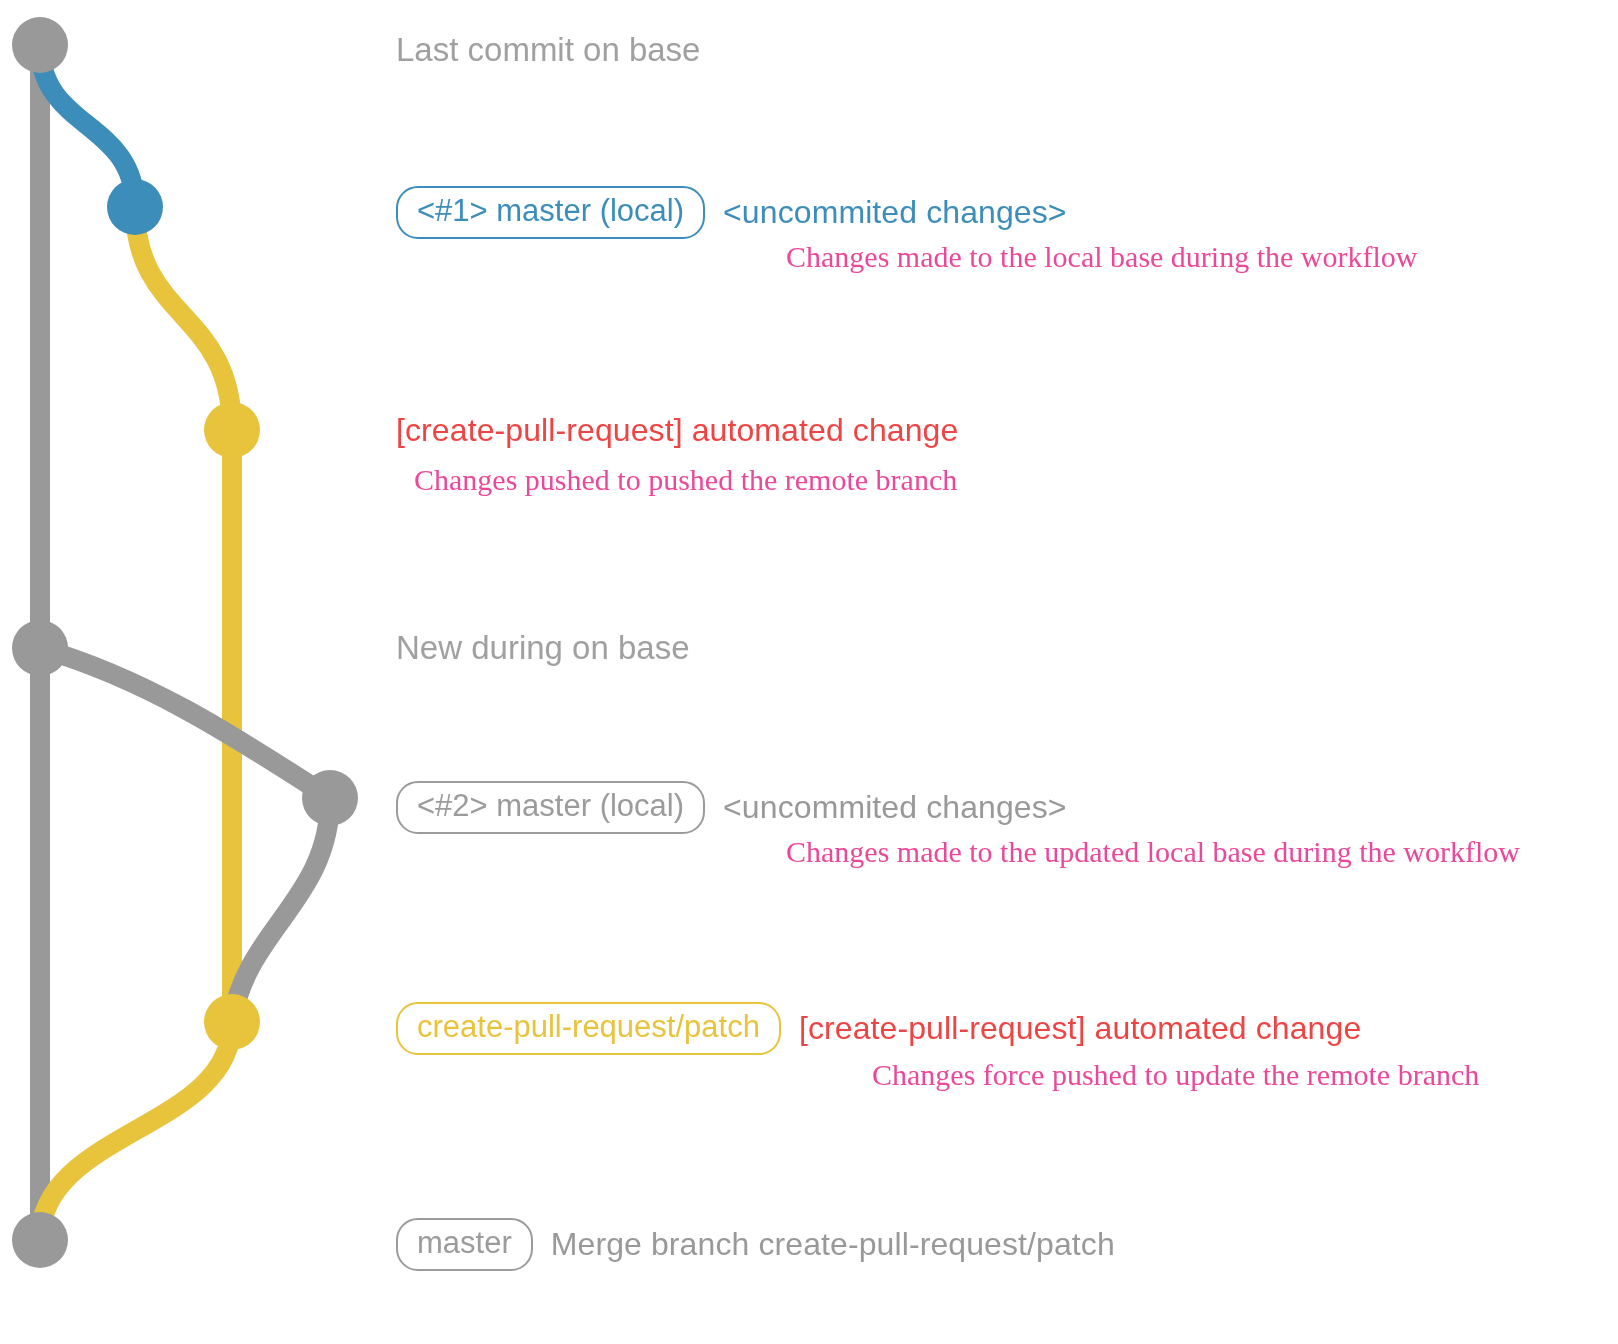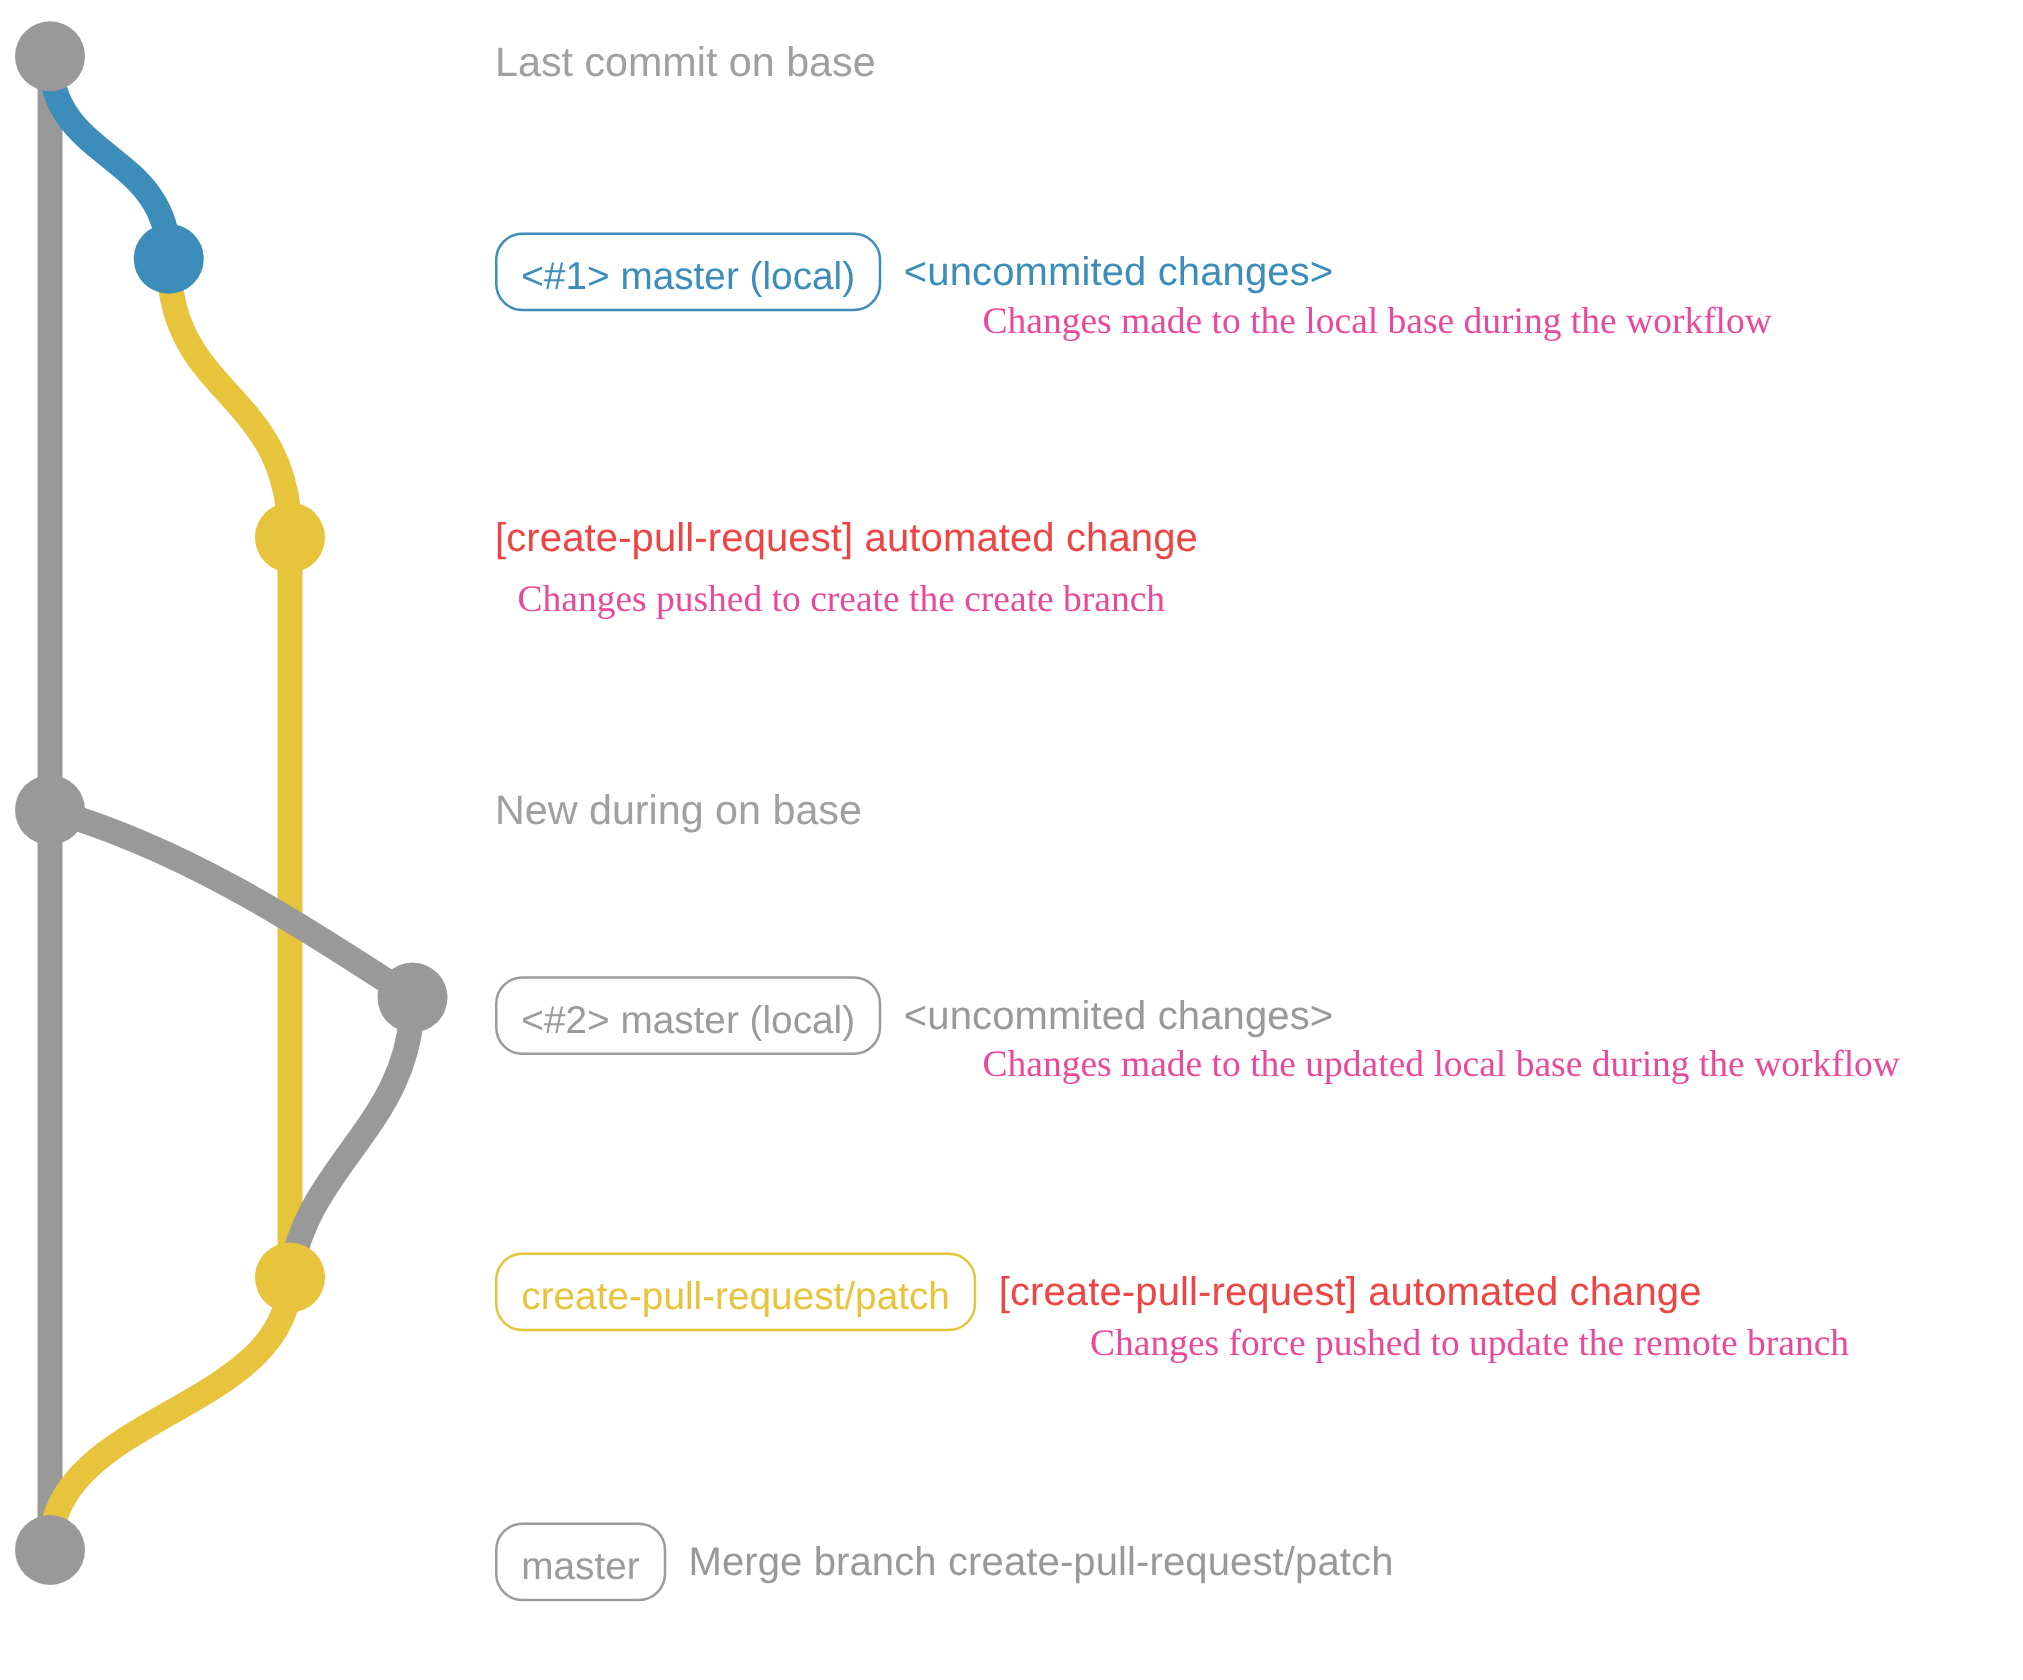--- a/index.html
+++ b/index.html
@@ -12,21 +12,21 @@
   }
   #graph{position:absolute;left:0;top:0;width:1618px;height:1344px;}
   .labels{position:absolute;left:0;top:0;width:1305px;height:1344px;}
 
   .row{position:absolute;display:flex;align-items:center;}
 
   .badge{
     display:inline-block;
     border:2px solid #999999;
     border-radius:22px;
-    padding:17px 19px 9px 19px;
+    padding:7px 19px 9px 19px;
     font-size:31px;
     line-height:1.05;
     color:#999999;
     white-space:nowrap;
     background:transparent;
   }
   .badge.blue{border-color:#3c8dba;color:#3c8dba;}
   .badge.yellow{border-color:#e8c33c;color:#e8c33c;}
   .badge.gray{border-color:#9b9b9b;color:#9b9b9b;}
 
@@ -94,21 +94,21 @@
 
   <div class="row" style="left:396px;top:186px;">
     <span class="badge blue">&lt;#1&gt; master (local)</span>
     <span class="msg blue" style="margin-left:18px;">&lt;uncommited changes&gt;</span>
   </div>
   <div class="desc" style="left:786px;top:240px;">Changes made to the local base during the workflow</div>
 
   <div class="row" style="left:396px;top:412px;">
     <span class="msg yellow">[create-pull-request] automated change</span>
   </div>
-  <div class="desc" style="left:414px;top:463px;">Changes pushed to create the create branch</div>
+  <div class="desc" style="left:414px;top:463px;">Changes pushed to pushed the remote branch</div>
 
   <div class="plain" style="left:396px;top:629px;">New during on base</div>
 
   <div class="row" style="left:396px;top:781px;">
     <span class="badge gray">&lt;#2&gt; master (local)</span>
     <span class="msg gray" style="margin-left:18px;">&lt;uncommited changes&gt;</span>
   </div>
   <div class="desc" style="left:786px;top:835px;">Changes made to the updated local base during the workflow</div>
 
   <div class="row" style="left:396px;top:1002px;">

